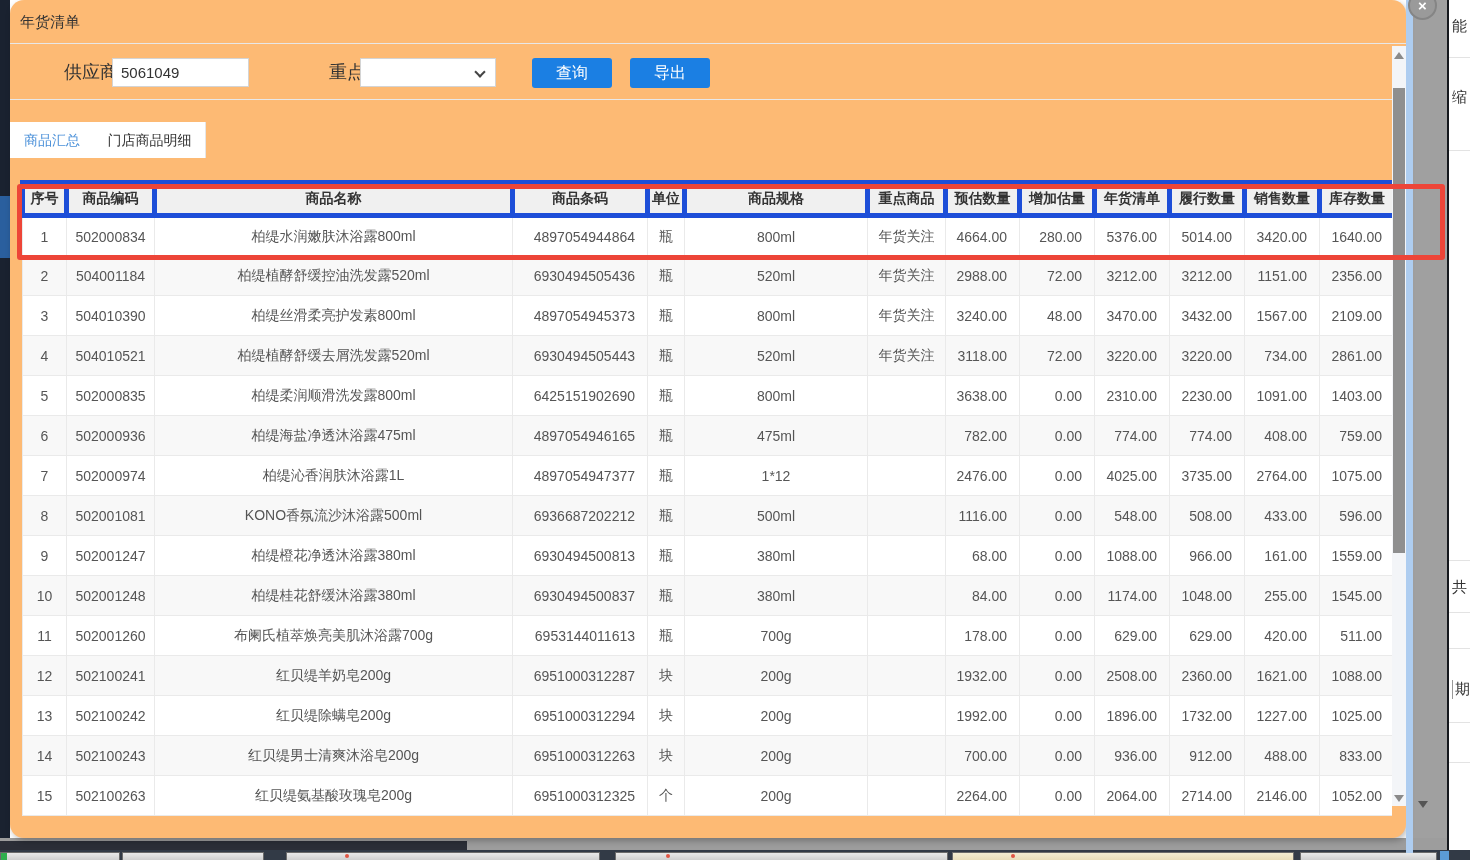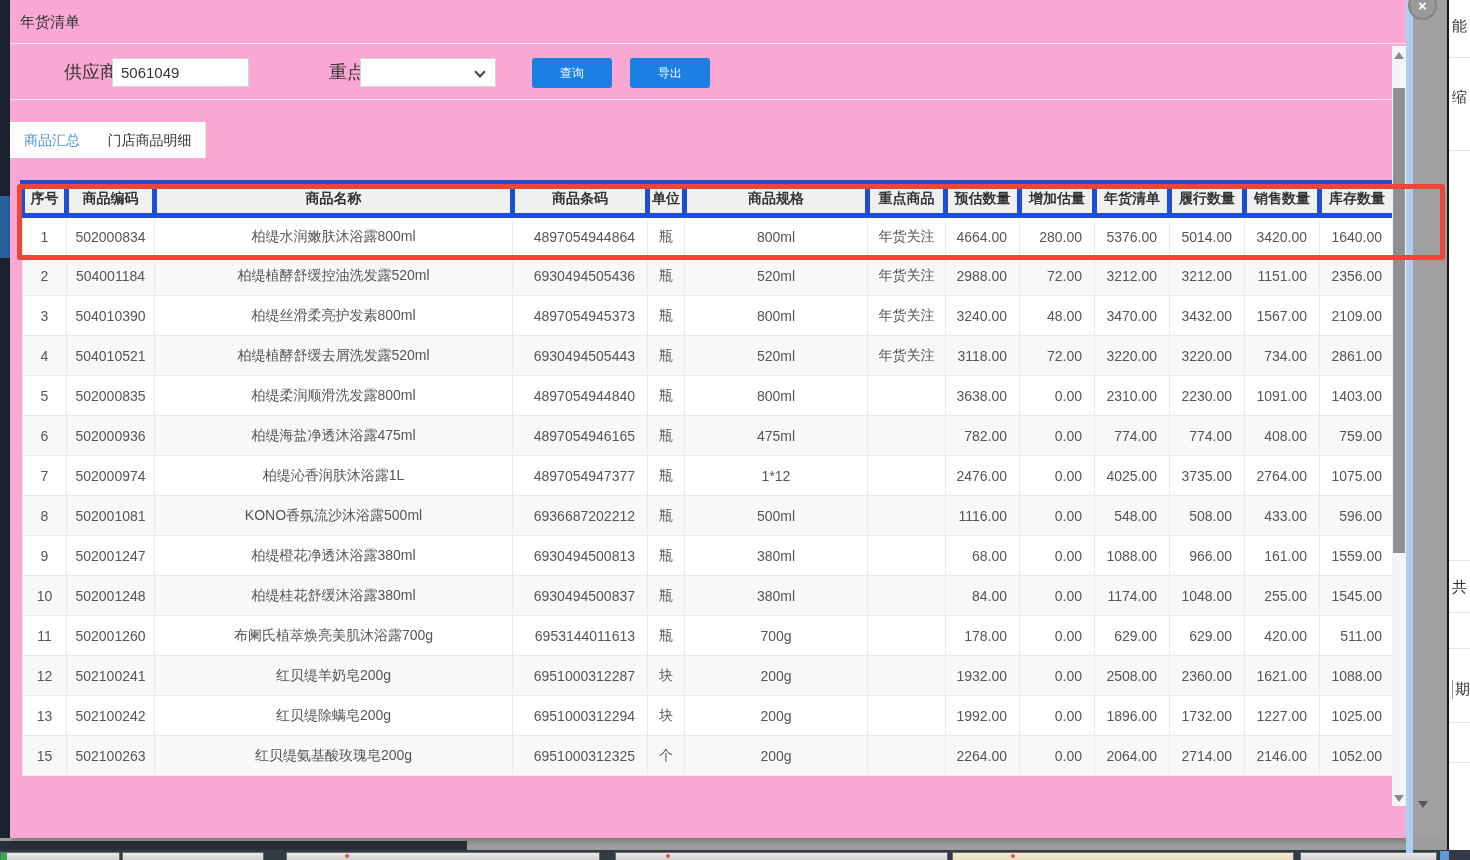--- a/index.html
+++ b/index.html
@@ -27,36 +27,36 @@
   
   .taskbar { position:absolute; left:0; top:850px; width:1470px; height:10px; background:#323a46; }
   .tb-item { position:absolute; top:2px; height:8px; border:1px solid #6b6b6b; border-bottom:none;
              background:linear-gradient(#e9e9e9,#cfcfcf); }
   .tb-accent-green { position:absolute; left:0; top:0; width:6px; height:100%; background:#2faf4e; }
   .tb-dot-red { position:absolute; top:1px; width:4px; height:4px; border-radius:50%; background:#e05544; }
   .tb-yellow { background:linear-gradient(#f3ecd2,#e8ddb9); }
   .tb-bluestrip { position:absolute; left:1440px; top:1px; width:9px; height:9px; background:#5b9bd5; }
 
   
-  .modal { position:absolute; left:10px; top:0; width:1396px; height:838px; background:#f9a8d4;
-           box-shadow:2px 3px 6px rgba(0,0,0,.25); }
+  .modal { position:absolute; left:10px; top:0; width:1396px; height:838px; background:#fdba74;
+           box-shadow:2px 3px 6px rgba(0,0,0,.25);border-radius:14px; }
   .modal-header { position:absolute; left:0; top:0; width:100%; height:44px; border-bottom:1px solid #e8e8e8; }
   .modal-title { position:absolute; left:10px; top:0; line-height:44px; font-size:15px; color:#333; }
 
   .filter-row { position:absolute; left:0; top:44px; width:100%; height:56px; border-bottom:1px solid #e8e8e8; }
   .flabel { position:absolute; top:0; line-height:56px; font-size:18px; color:#333;margin-left:44px; }
   .flabel.supplier { left:10px; }
   .flabel.keyprod  { left:275px; }
   .finput { position:absolute; left:102px; top:14px; width:137px; height:29px; border:1px solid #d4d4d4;
             padding:0 8px; font-size:15px; color:#333; font-family:inherit; background:#fff; }
   .fselect { position:absolute; left:350px; top:14px; width:136px; height:29px; border:1px solid #d4d4d4; background:#fff; }
   .fselect .chev { position:absolute; right:11px; top:9px; width:8px; height:8px;
                    border-right:2px solid #444; border-bottom:2px solid #444; transform:rotate(45deg); }
   .btn { position:absolute; top:14px; width:80px; height:30px; background:#1b7fe3; color:#fff;
-         font-size:12px; border:none; border-radius:3px; font-family:inherit; cursor:pointer; }
+         font-size:16px; border:none; border-radius:3px; font-family:inherit; cursor:pointer; }
   .btn.query  { left:522px; }
   .btn.export { left:620px; }
 
   .tabs { position:absolute; left:0; top:122px; height:36px; display:flex; }
   .tab { height:36px; line-height:36px; text-align:center; font-size:14px; color:#333; background:#fff; }
   .tab.active { width:84px; color:#4a90d9; }
   .tab.inactive { width:112px; border-right:1px solid #e6e6e6; }
 
   
   .table-wrap { position:absolute; left:10px; top:180px; width:1372px; height:640px; overflow:hidden; }
@@ -245,21 +245,21 @@
               <td class="num">72.00</td>
               <td class="num">3220.00</td>
               <td class="num">3220.00</td>
               <td class="num">734.00</td>
               <td class="num">2861.00</td>
             </tr>
             <tr>
               <td>5</td>
               <td>502000835</td>
               <td>柏缇柔润顺滑洗发露800ml</td>
-              <td class="num">4897054944840</td>
+              <td class="num">6425151902690</td>
               <td>瓶</td>
               <td>800ml</td>
               <td></td>
               <td class="num">3638.00</td>
               <td class="num">0.00</td>
               <td class="num">2310.00</td>
               <td class="num">2230.00</td>
               <td class="num">1091.00</td>
               <td class="num">1403.00</td>
             </tr>
@@ -377,20 +377,35 @@
               <td>200g</td>
               <td></td>
               <td class="num">1992.00</td>
               <td class="num">0.00</td>
               <td class="num">1896.00</td>
               <td class="num">1732.00</td>
               <td class="num">1227.00</td>
               <td class="num">1025.00</td>
             </tr>
             <tr>
+              <td>14</td>
+              <td>502100243</td>
+              <td>红贝缇男士清爽沐浴皂200g</td>
+              <td class="num">6951000312263</td>
+              <td>块</td>
+              <td>200g</td>
+              <td></td>
+              <td class="num">700.00</td>
+              <td class="num">0.00</td>
+              <td class="num">936.00</td>
+              <td class="num">912.00</td>
+              <td class="num">488.00</td>
+              <td class="num">833.00</td>
+            </tr>
+            <tr>
               <td>15</td>
               <td>502100263</td>
               <td>红贝缇氨基酸玫瑰皂200g</td>
               <td class="num">6951000312325</td>
               <td>个</td>
               <td>200g</td>
               <td></td>
               <td class="num">2264.00</td>
               <td class="num">0.00</td>
               <td class="num">2064.00</td>

